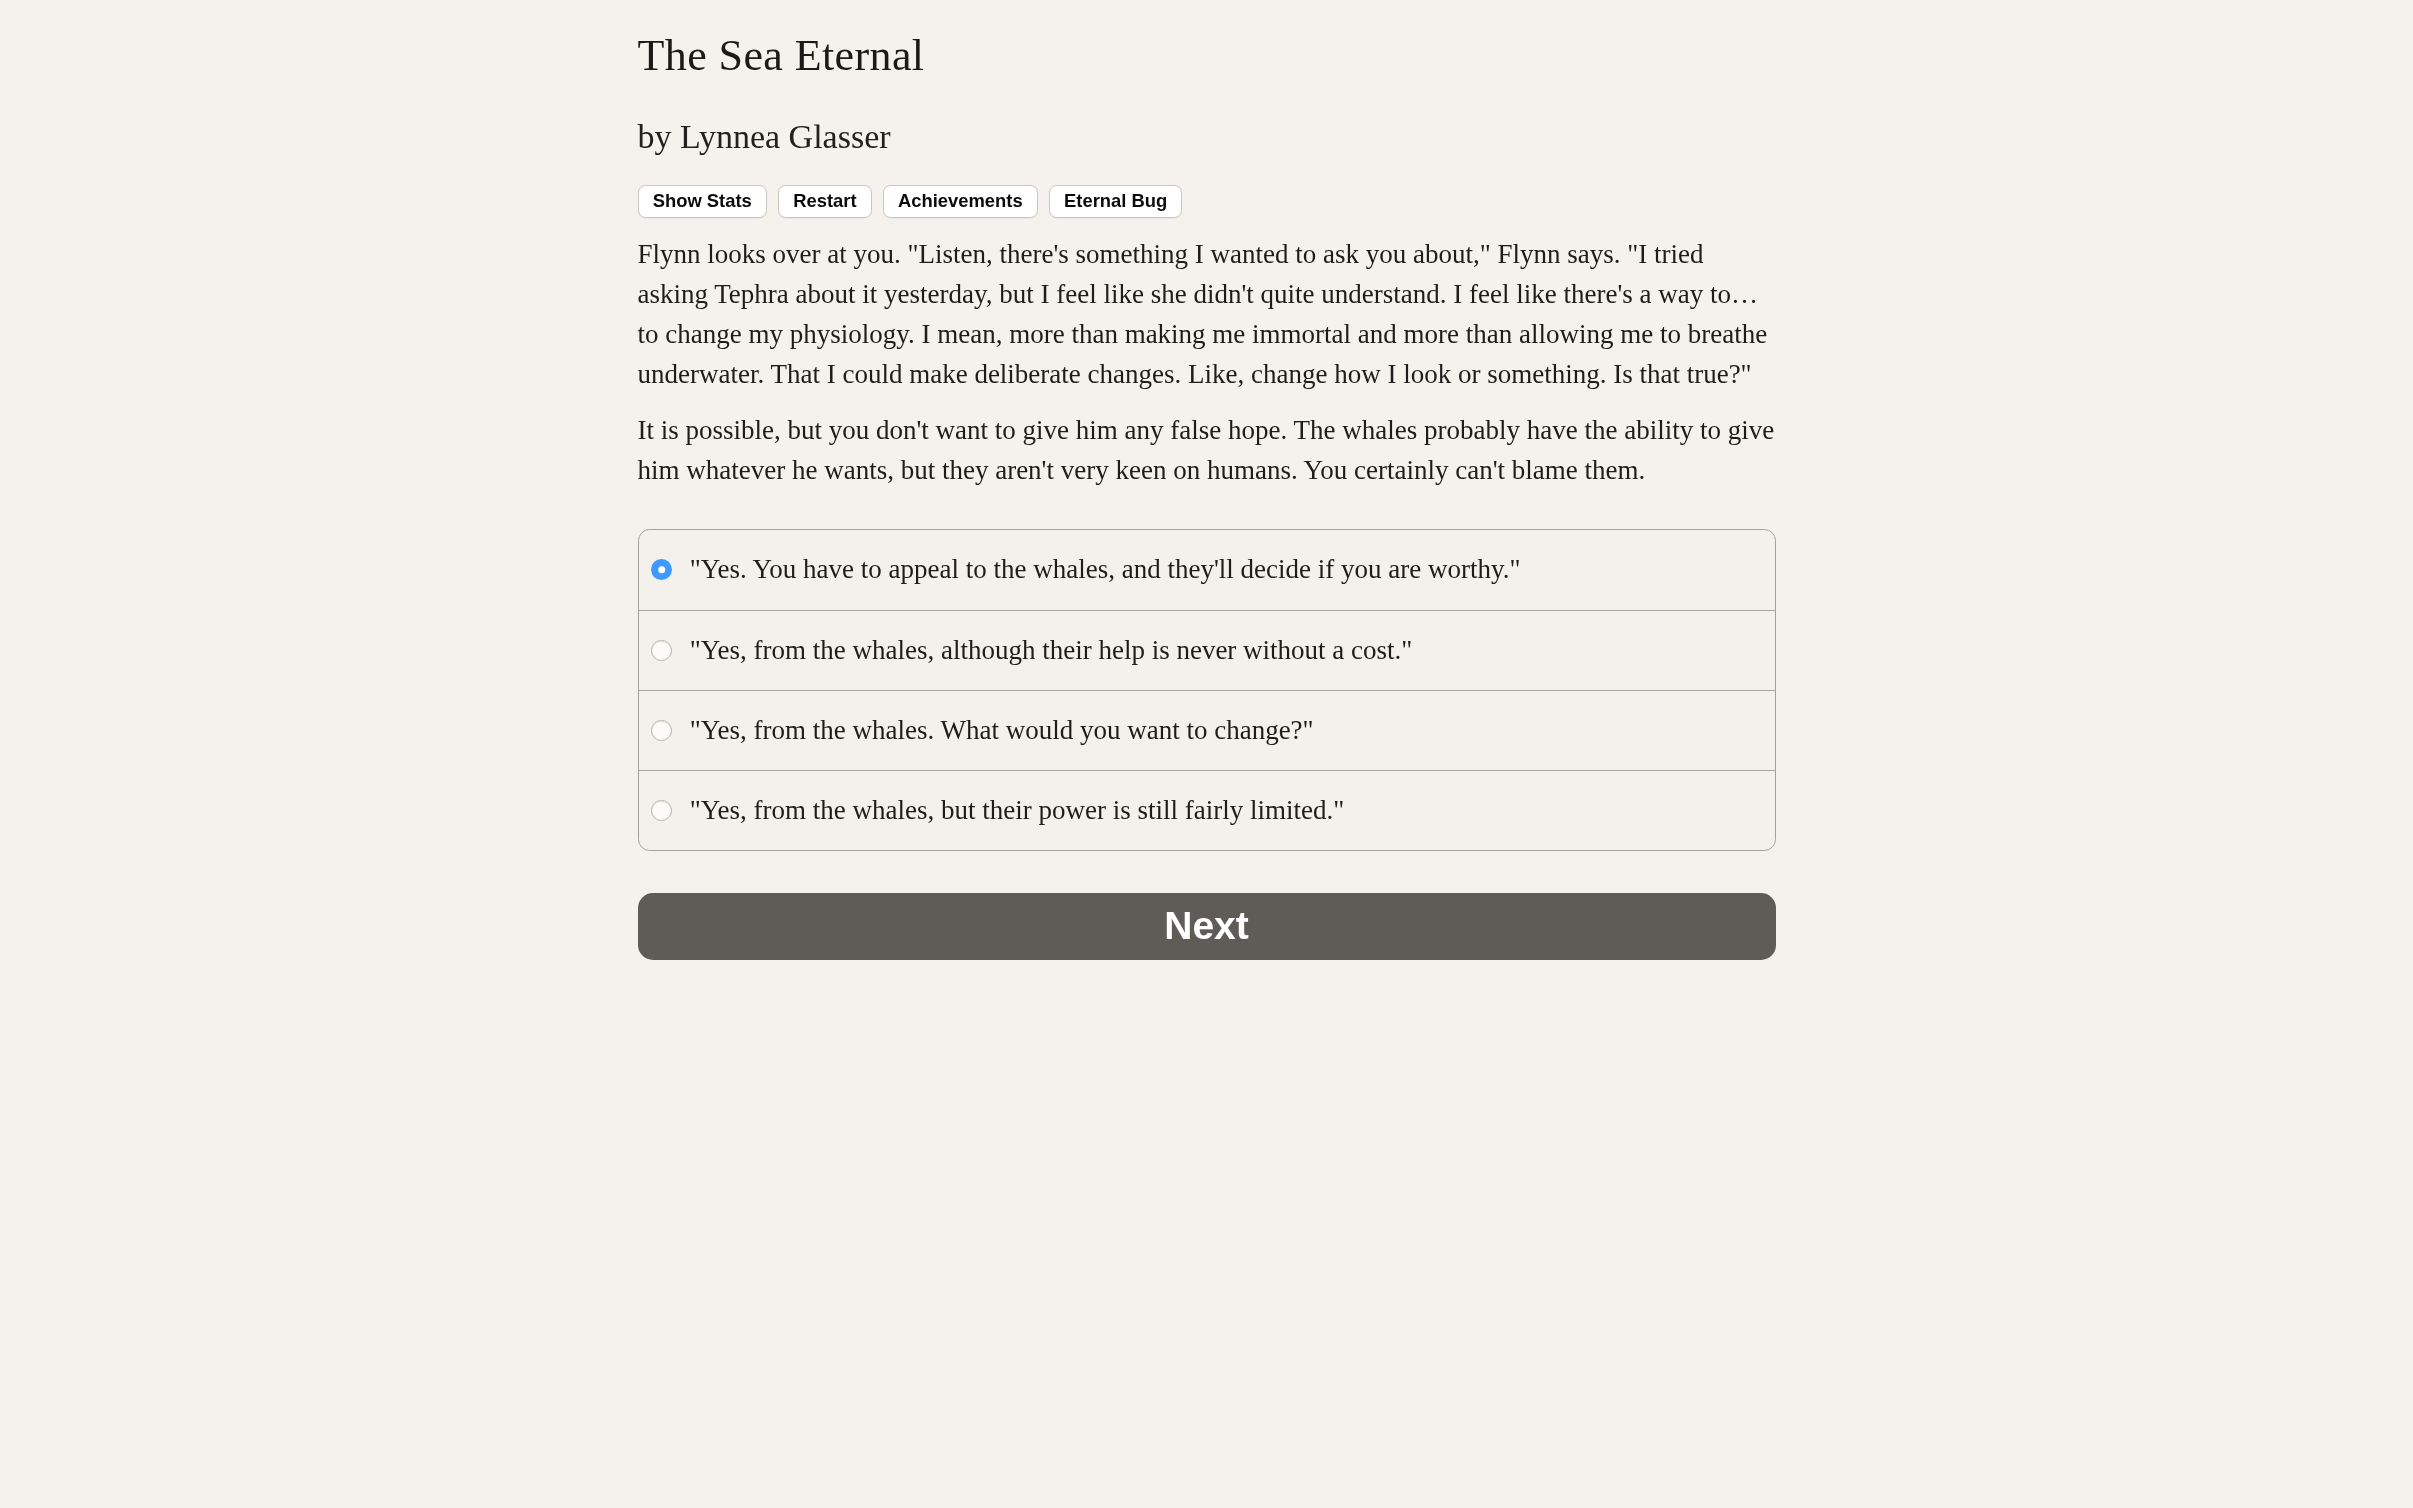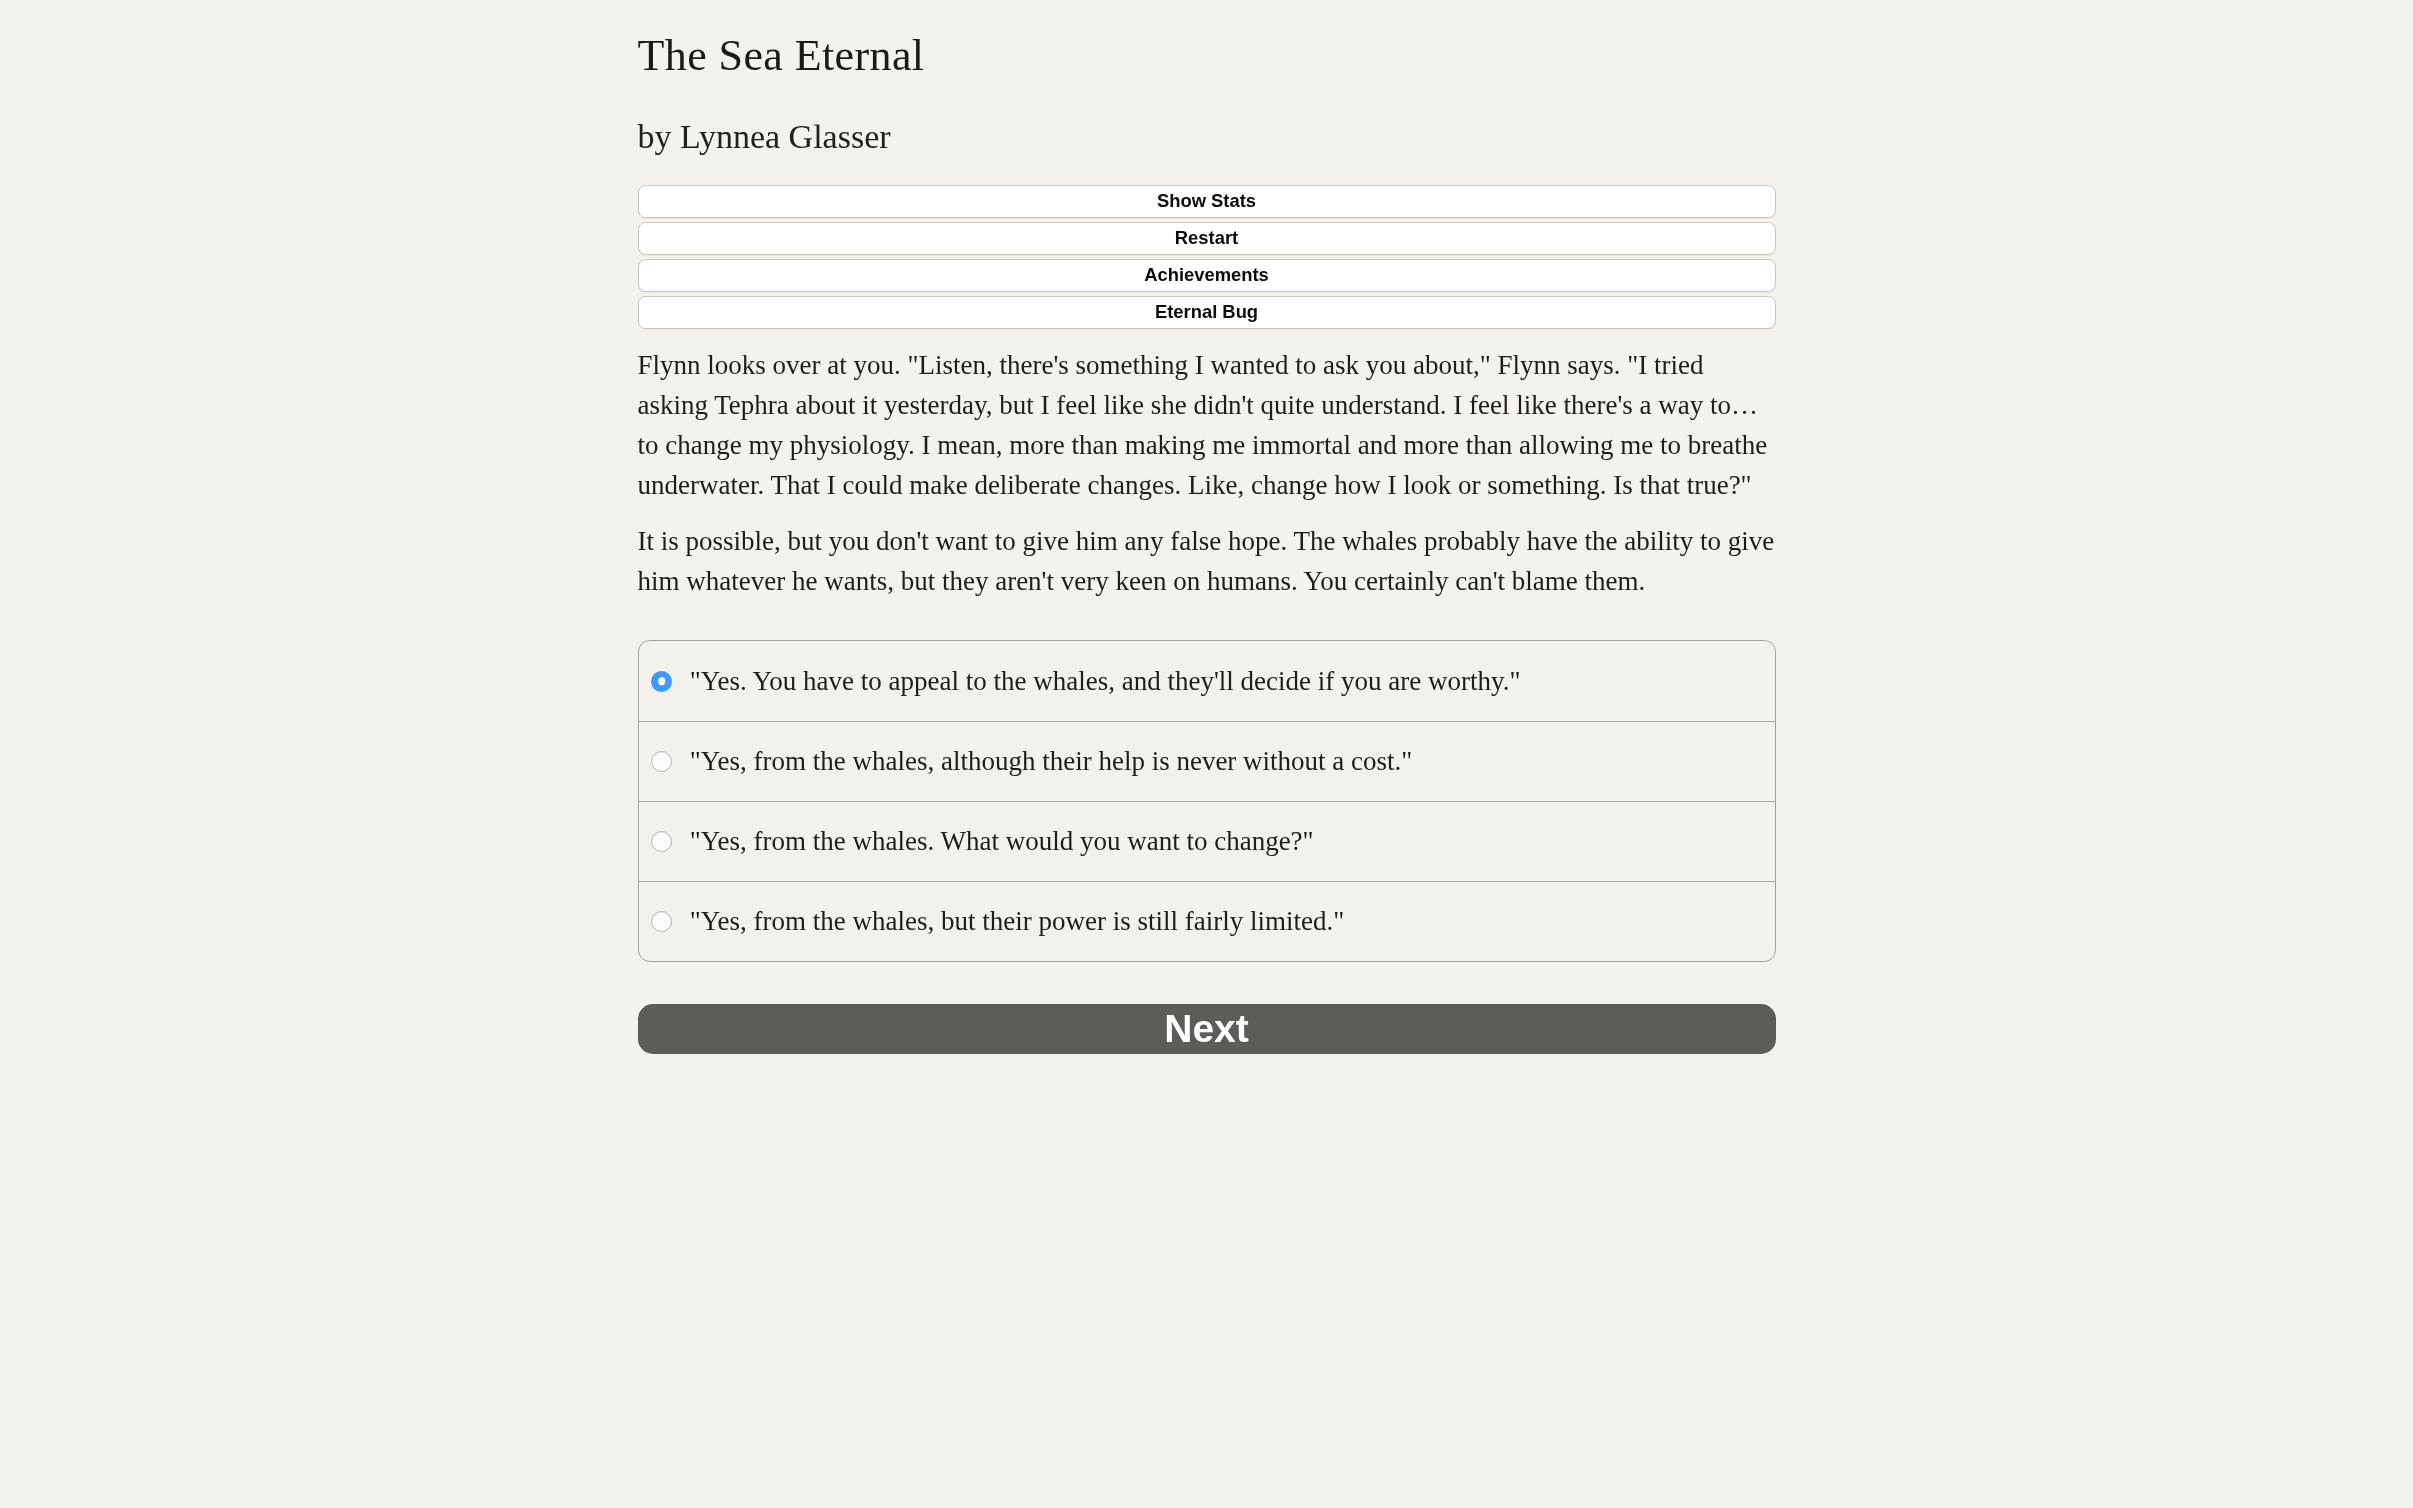--- a/index.html
+++ b/index.html
@@ -26,22 +26,21 @@
   }
   .byline {
     font-size: 34px;
     font-weight: 400;
     color: #23211f;
     margin-top: 37px;
   }
   .toolbar {
     margin-top: 28.5px;
     display: flex;
-    gap: 4px;
-    flex-direction: column;
+    gap: 11px;
   }
   .toolbar button {
     font-family: "Liberation Sans", sans-serif;
     font-size: 18.4px;
     font-weight: 700;
     color: #0b0b0b;
     background: #ffffff;
     border: 1.7px solid #c9c5bf;
     border-radius: 7.5px;
     padding: 5px 14.2px 5.9px 14.2px;
@@ -100,21 +99,21 @@
   }
   .choice-label {
     font-size: 27px;
     line-height: 37px;
     color: #1f1d1b;
   }
   button.next {
     display: block;
     width: 100%;
     margin-top: 42px;
-    height: 50px;
+    height: 67px;
     background: #5f5c58;
     border: none;
     border-radius: 15px;
     font-family: "Liberation Sans", sans-serif;
     font-size: 39px;
     font-weight: 700;
     color: #ffffff;
     cursor: pointer;
     text-align: center;
   }

